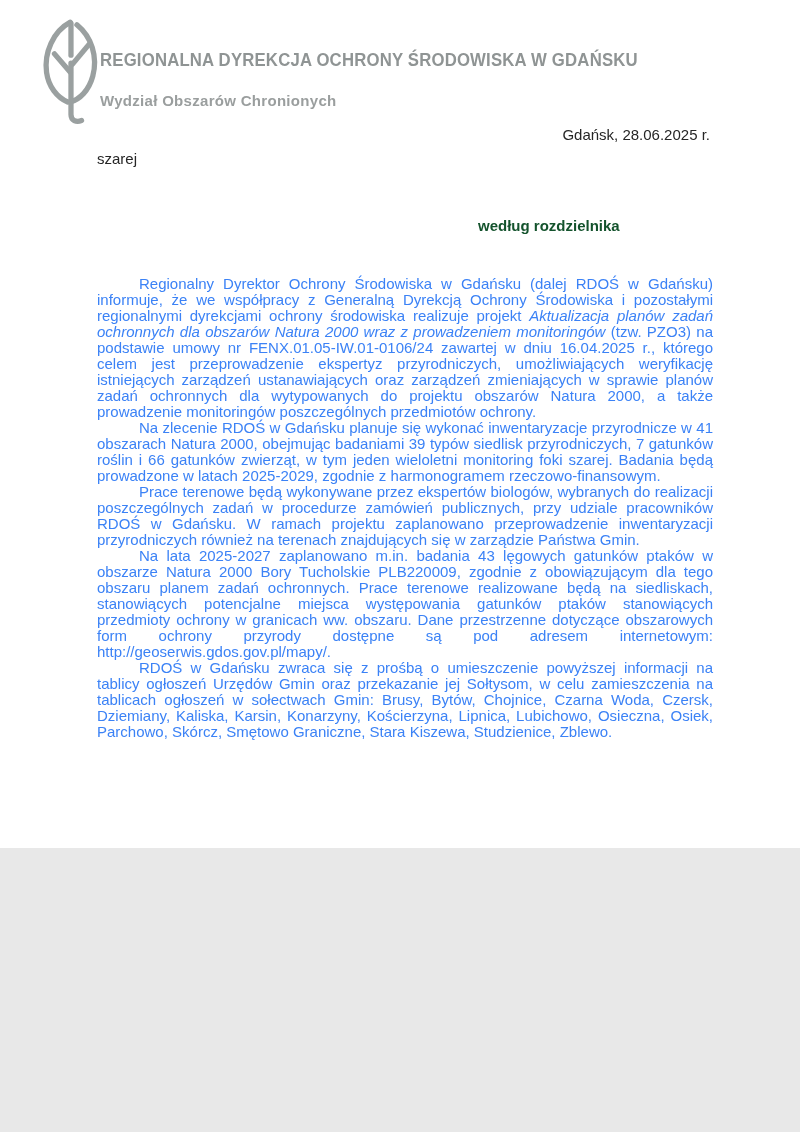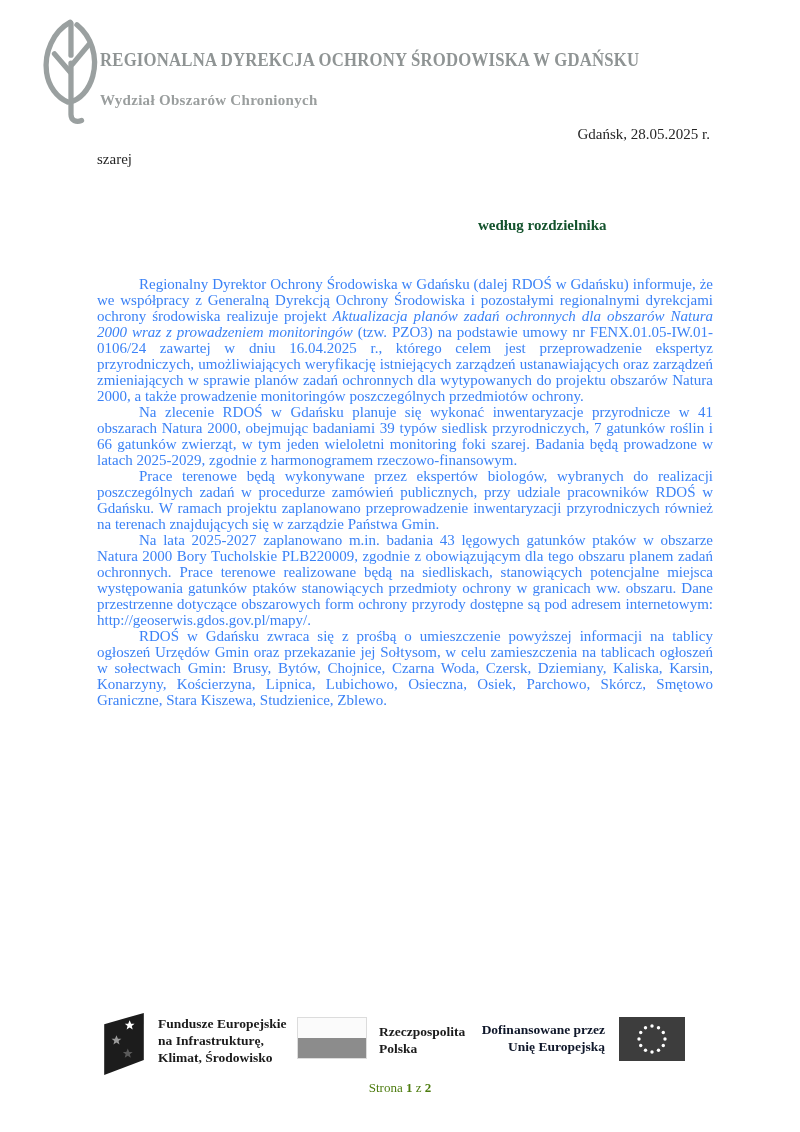--- a/index.html
+++ b/index.html
@@ -1,21 +1,21 @@
 <!DOCTYPE html>
 <html lang="pl"><head>
 <meta charset="utf-8">
 <style>
   html,body{margin:0;padding:0;background:#e8e8e8;}
   .page{
     position:relative;
-    width:800px;height:1132px;
+    width:800px;height:848px;
     margin:0 auto;
     background:#ffffff;
-    font-family:Liberation Serif, serif;
+    font-family:Liberation Sans, sans-serif;
     color:#1f1f1f;
     overflow:hidden;
   }
   
   .logo-leaf{position:absolute;left:36px;top:16px;width:66px;height:114px;}
   .org-name{
     position:absolute;left:100px;top:50px;
     font-size:18px;font-weight:bold;color:#8f9494;
     letter-spacing:.2px;white-space:nowrap;
     transform:scaleX(.93);transform-origin:left center;
@@ -88,21 +88,21 @@
       <path d="M62,12 C84,30 94,60 86,90 C80,112 66,125 52,129"></path>
       <path d="M53,10 L53,58"></path>
       <path d="M80,42 L55,72"></path>
       <path d="M28,56 L52,84"></path>
       <path d="M53,70 L53,148 C53,157 61,160 69,157"></path>
     </g>
   </svg>
   <div class="org-name">REGIONALNA DYREKCJA OCHRONY ŚRODOWISKA W GDAŃSKU</div>
   <div class="department">Wydział Obszarów Chronionych</div>
 
-  <div class="place-date">Gdańsk, 28.05.2025 r.</div>
+  <div class="place-date">Gdańsk, 28.06.2025 r.</div>
 
   <div class="ref-block">
     <div>szarej</div>
   </div>
 
   <div class="addressee">według rozdzielnika</div>
 
   <div class="body-text">
     <p><span>Regionalny Dyrektor Ochrony Środowiska w Gdańsku (dalej RDOŚ w Gdańsku) informuje, że we współpracy z Generalną Dyrekcją Ochrony Środowiska i pozostałymi regionalnymi dyrekcjami ochrony środowiska realizuje projekt </span><span class="it">Aktualizacja planów zadań ochronnych dla obszarów Natura 2000 wraz z prowadzeniem monitoringów</span><span> (tzw. PZO3) na podstawie umowy nr FENX.01.05-IW.01-0106/24 zawartej w dniu 16.04.2025 r., którego celem jest przeprowadzenie ekspertyz przyrodniczych, umożliwiających weryfikację istniejących zarządzeń ustanawiających oraz zarządzeń zmieniających w sprawie planów zadań ochronnych dla wytypowanych do projektu obszarów Natura 2000, a także prowadzenie monitoringów poszczególnych przedmiotów ochrony.</span></p>
     <p>Na zlecenie RDOŚ w Gdańsku planuje się wykonać inwentaryzacje przyrodnicze w 41 obszarach Natura 2000, obejmując badaniami 39 typów siedlisk przyrodniczych, 7 gatunków roślin i 66 gatunków zwierząt, w tym jeden wieloletni monitoring foki szarej. Badania będą prowadzone w latach 2025-2029, zgodnie z harmonogramem rzeczowo-finansowym.</p>

